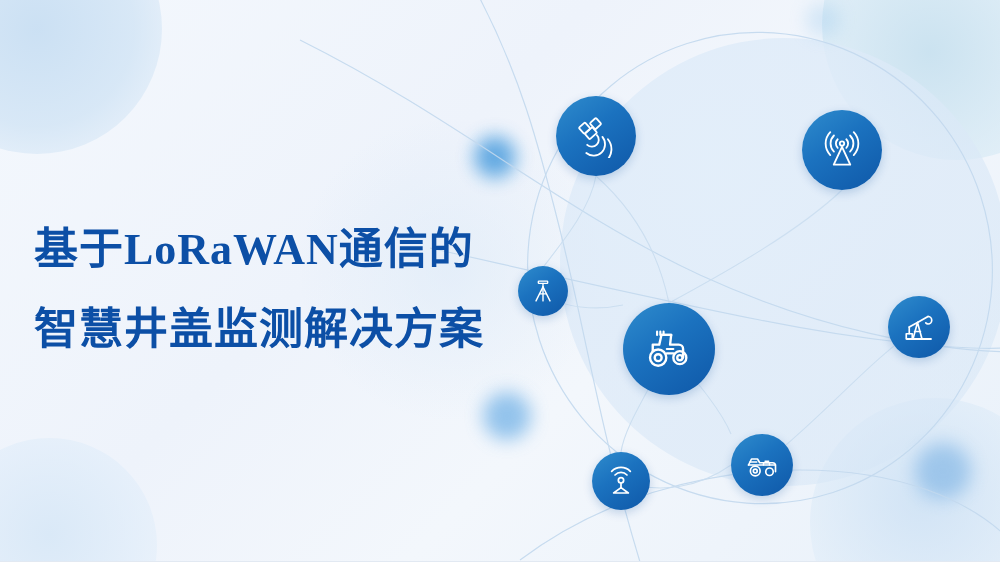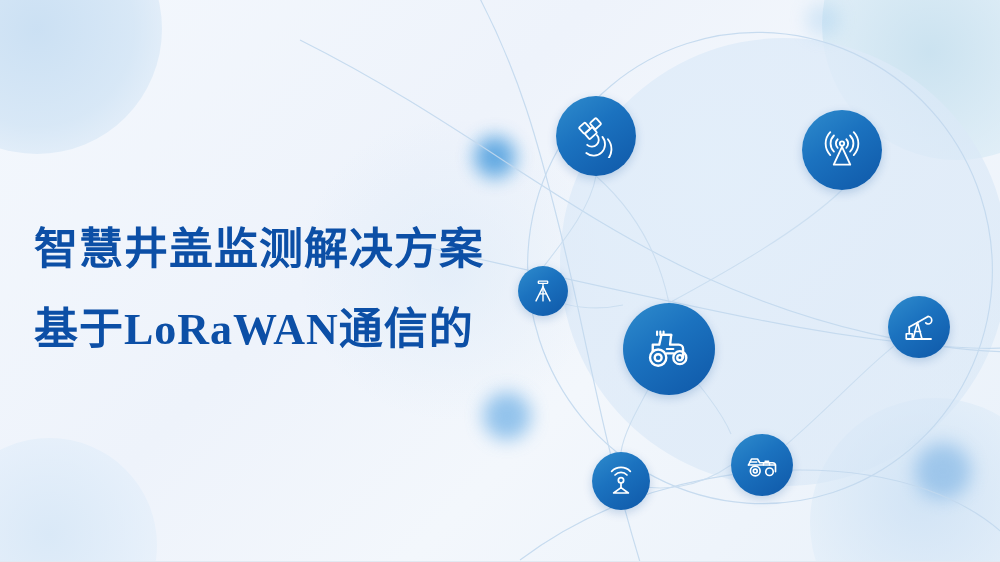--- a/index.html
+++ b/index.html
@@ -156,22 +156,22 @@
       <path d="M 842 190 C 800 230 730 270 669 303"></path>
       <path d="M 669 349 C 650 390 625 425 621 452"></path>
       <path d="M 669 349 C 700 385 722 412 731 434"></path>
       <path d="M 621 481 C 660 495 700 487 731 465"></path>
       <path d="M 762 465 C 820 420 870 360 919 327"></path>
       <path d="M 543 291 C 560 310 600 310 623 305"></path>
     </g>
   </svg>
 
   <div class="title-block">
+    <div class="title-line">基于LoRaWAN通信的</div>
     <div class="title-line">智慧井盖监测解决方案</div>
-    <div class="title-line">基于LoRaWAN通信的</div>
   </div>
 
   <div class="node" style="left:556px;top:96px;width:80px;height:80px;">
     <svg width="44" height="44" viewBox="0 0 48 48">
       <rect x="7" y="11" width="9" height="9" rx="1.2" transform="rotate(-42 11.5 15.5)" stroke-width="2"></rect>
       <rect x="19" y="6" width="9" height="9" rx="1.2" transform="rotate(-42 23.5 10.5)" stroke-width="2"></rect>
       <rect x="13" y="17" width="11" height="8" rx="1.2" transform="rotate(-42 18.5 21)" stroke-width="2"></rect>
       <path d="M25 23 a7.5 7.5 0 0 1 -10.6 10.6" stroke-width="2"></path>
       <path d="M31 25 a12.5 12.5 0 0 1 -17.6 17.6" stroke-width="2"></path>
       <path d="M37 27.5 a17.5 17.5 0 0 1 -24.6 24.6" stroke-width="2"></path>

